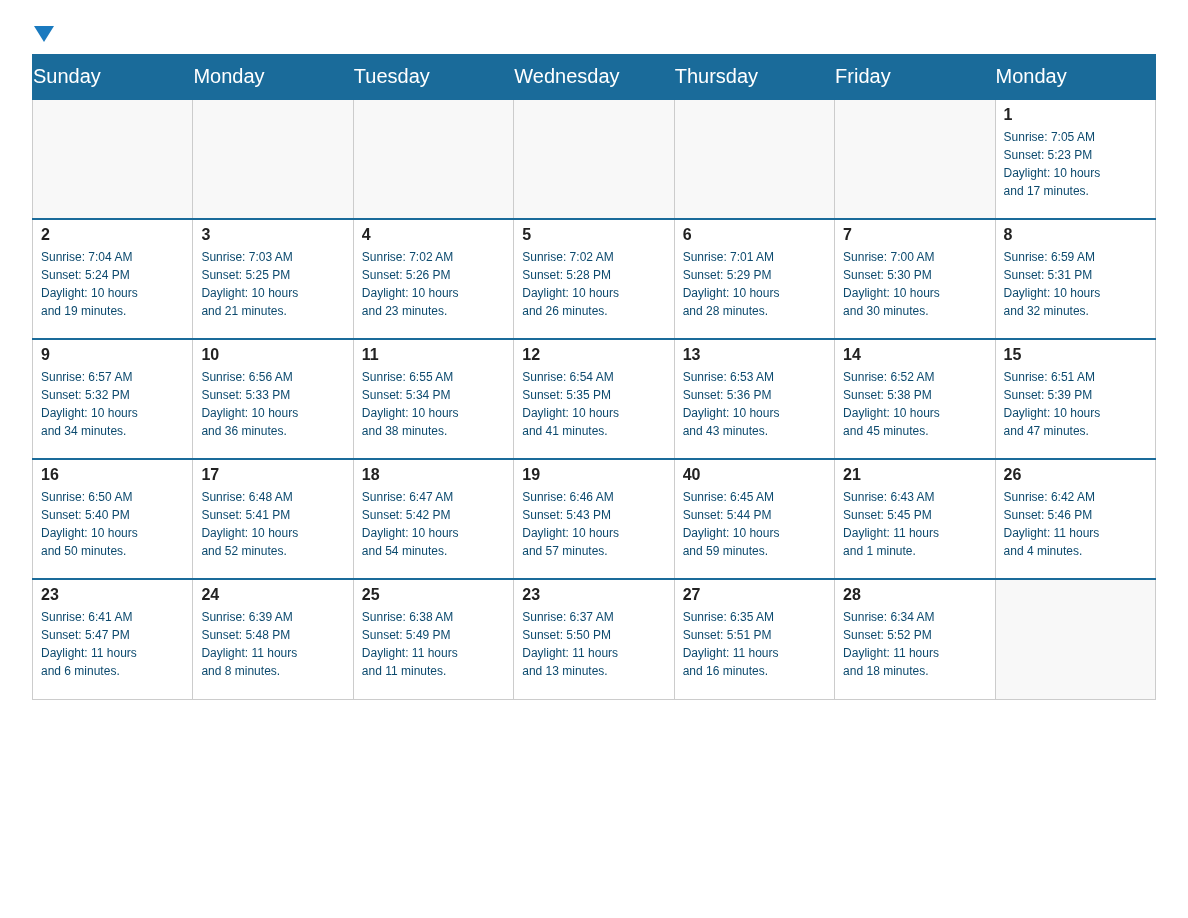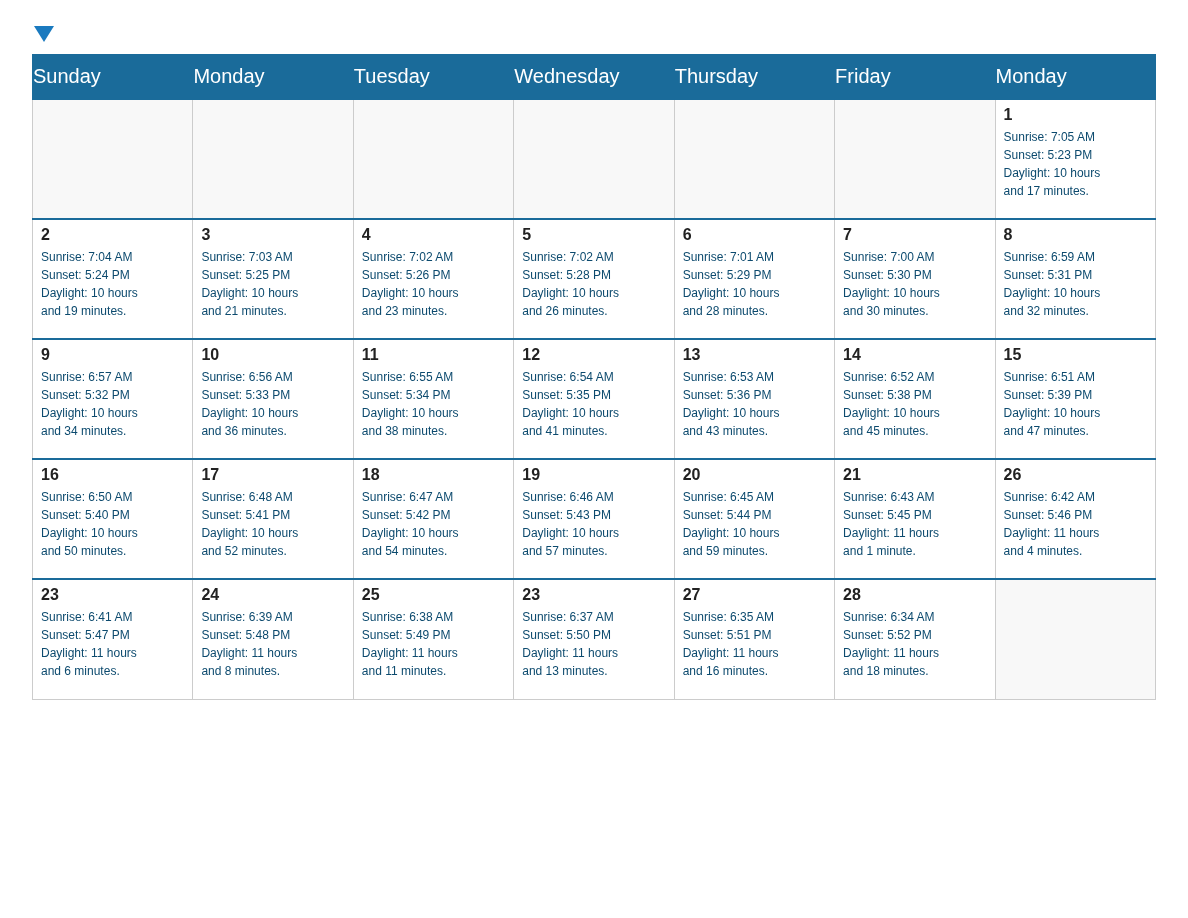--- a/index.html
+++ b/index.html
@@ -211,21 +211,21 @@
         </td>
         <td>
           <span class="day-number">18</span>
           <div class="day-info">Sunrise: 6:47 AM<br>Sunset: 5:42 PM<br>Daylight: 10 hours<br>and 54 minutes.</div>
         </td>
         <td>
           <span class="day-number">19</span>
           <div class="day-info">Sunrise: 6:46 AM<br>Sunset: 5:43 PM<br>Daylight: 10 hours<br>and 57 minutes.</div>
         </td>
         <td>
-          <span class="day-number">20</span>
+          <span class="day-number">40</span>
           <div class="day-info">Sunrise: 6:45 AM<br>Sunset: 5:44 PM<br>Daylight: 10 hours<br>and 59 minutes.</div>
         </td>
         <td>
           <span class="day-number">21</span>
           <div class="day-info">Sunrise: 6:43 AM<br>Sunset: 5:45 PM<br>Daylight: 11 hours<br>and 1 minute.</div>
         </td>
         <td>
           <span class="day-number">26</span>
           <div class="day-info">Sunrise: 6:42 AM<br>Sunset: 5:46 PM<br>Daylight: 11 hours<br>and 4 minutes.</div>
         </td>

